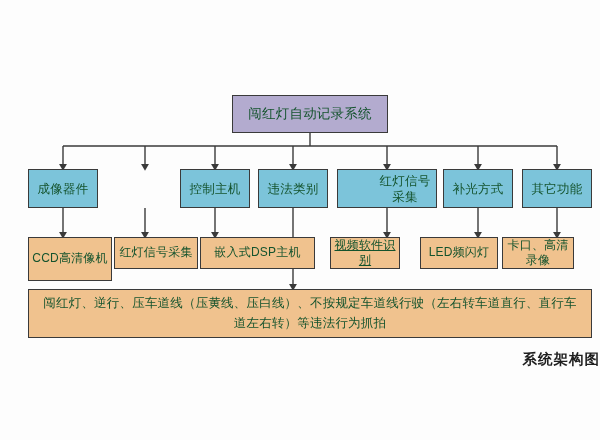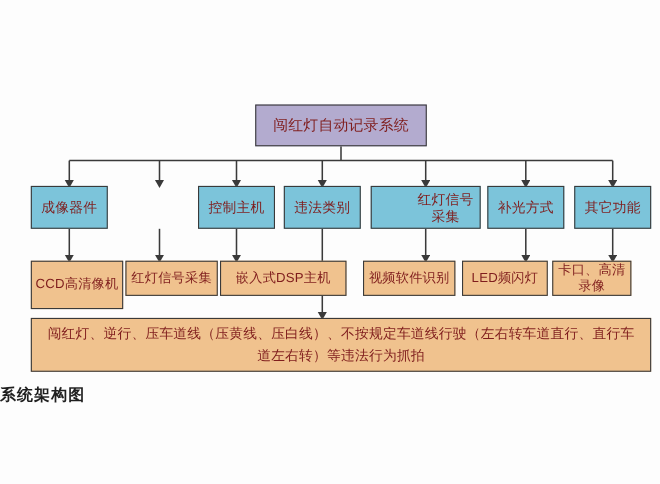--- a/index.html
+++ b/index.html
@@ -30,21 +30,21 @@
   .node {
     position: absolute;
     box-sizing: border-box;
     border: 1px solid #3a3a3a;
     display: flex;
     align-items: center;
     justify-content: center;
     text-align: center;
     line-height: 1.28;
     letter-spacing: 0.2px;
-    color: #7f1d1d;
+    color: #14532d;
     z-index: 2;
   }
   .node-root {
     background: #b3abcf;
     font-size: 13.5px;
   }
   .node-l1 {
     background: #7cc4da;
     font-size: 12.5px;
   }
@@ -55,21 +55,21 @@
   .node-wide {
     background: #f0c28e;
     font-size: 12.5px;
     padding: 4px 12px;
     line-height: 1.55;
   }
   .caption {
     position: absolute;
     left: 0;
     width: 600px;
-    text-align: left;
+    text-align: right;
     font-size: 14.5px;
     font-weight: 600;
     color: #1f1f1f;
     letter-spacing: 1px;
   }
 </style>
 </head>
 <body>
 
 <div id="canvas">
@@ -128,21 +128,21 @@
 
   <div class="node node-l2" style="left:28px; top:237px; width:84px; height:44px;">
     <span>CCD高清像机</span>
   </div>
   <div class="node node-l2" style="left:114px; top:237px; width:84px; height:32px;">
     <span>红灯信号采集</span>
   </div>
   <div class="node node-l2" style="left:200px; top:237px; width:115px; height:32px;">
     <span>嵌入式DSP主机</span>
   </div>
-  <div class="node node-l2" style="left:330px; top:237px; width:84px; height:32px;">
+  <div class="node node-l2" style="left:330px; top:237px; width:70px; height:32px;text-decoration:underline;">
     <span>视频软件识别</span>
   </div>
   <div class="node node-l2" style="left:420px; top:237px; width:78px; height:32px;">
     <span>LED频闪灯</span>
   </div>
   <div class="node node-l2" style="left:502px; top:237px; width:72px; height:32px;">
     <span>卡口、高清录像</span>
   </div>
 
   <div class="node node-wide" style="left:28px; top:289px; width:564px; height:49px;">

